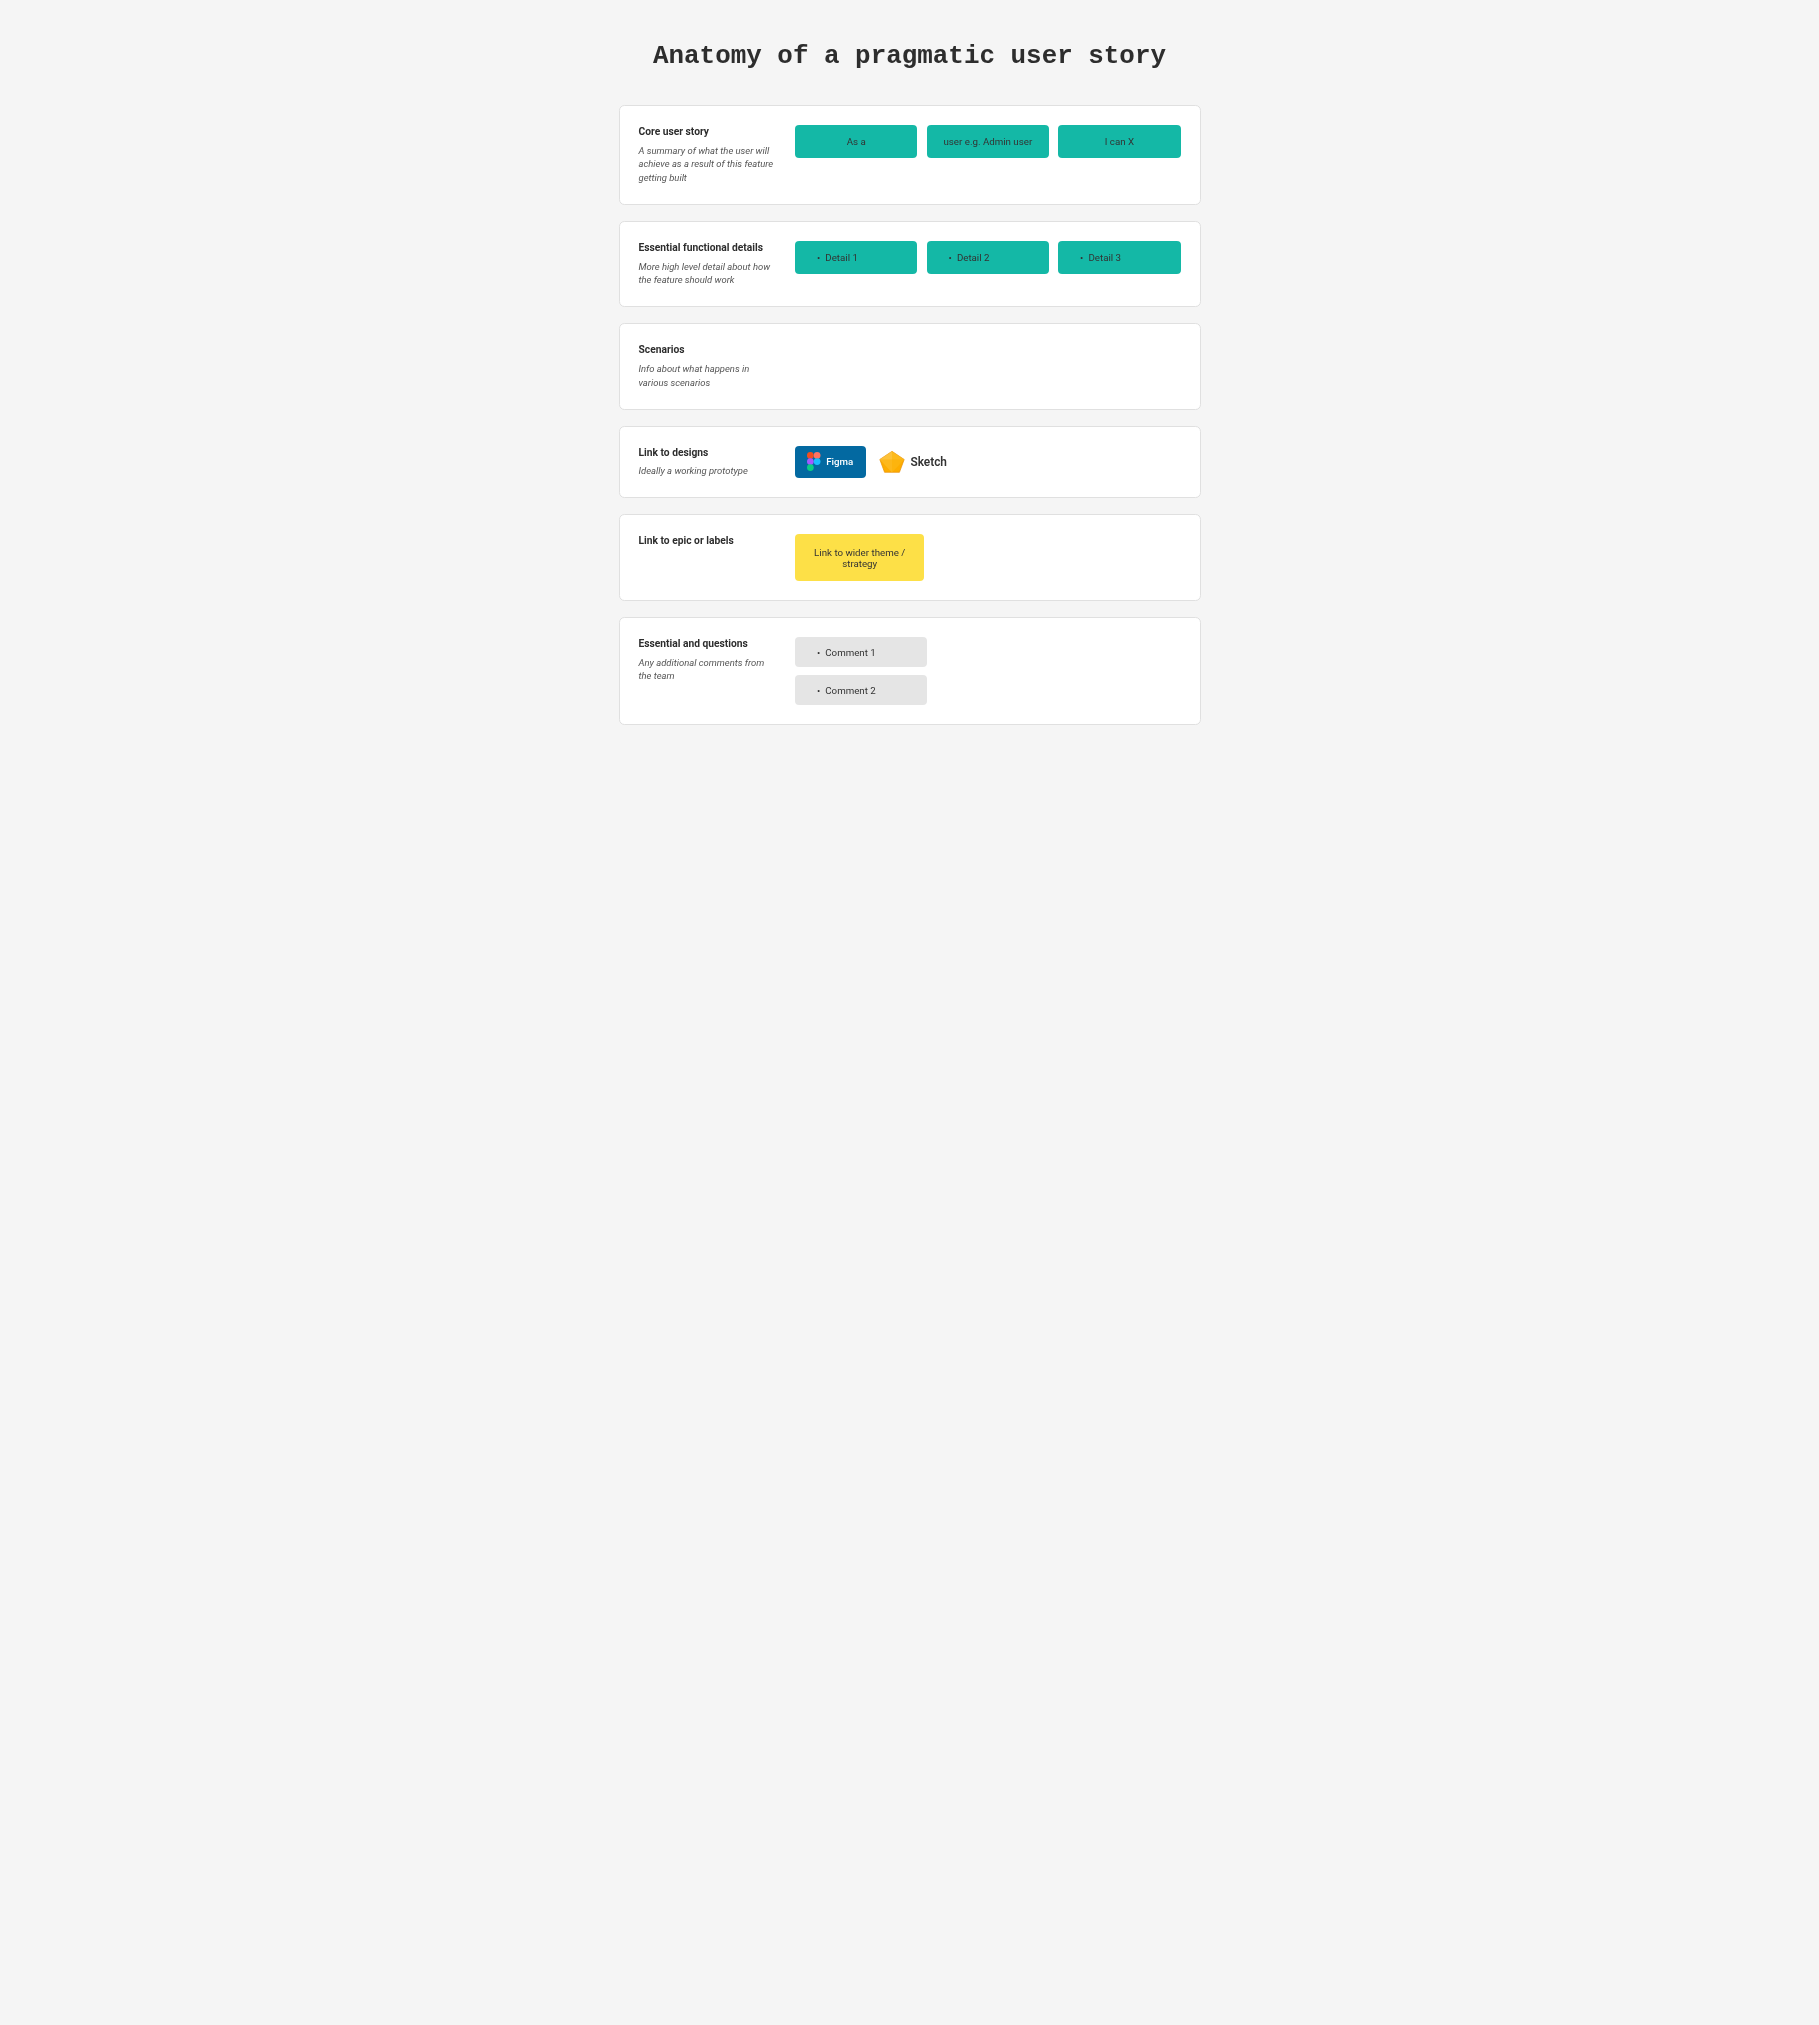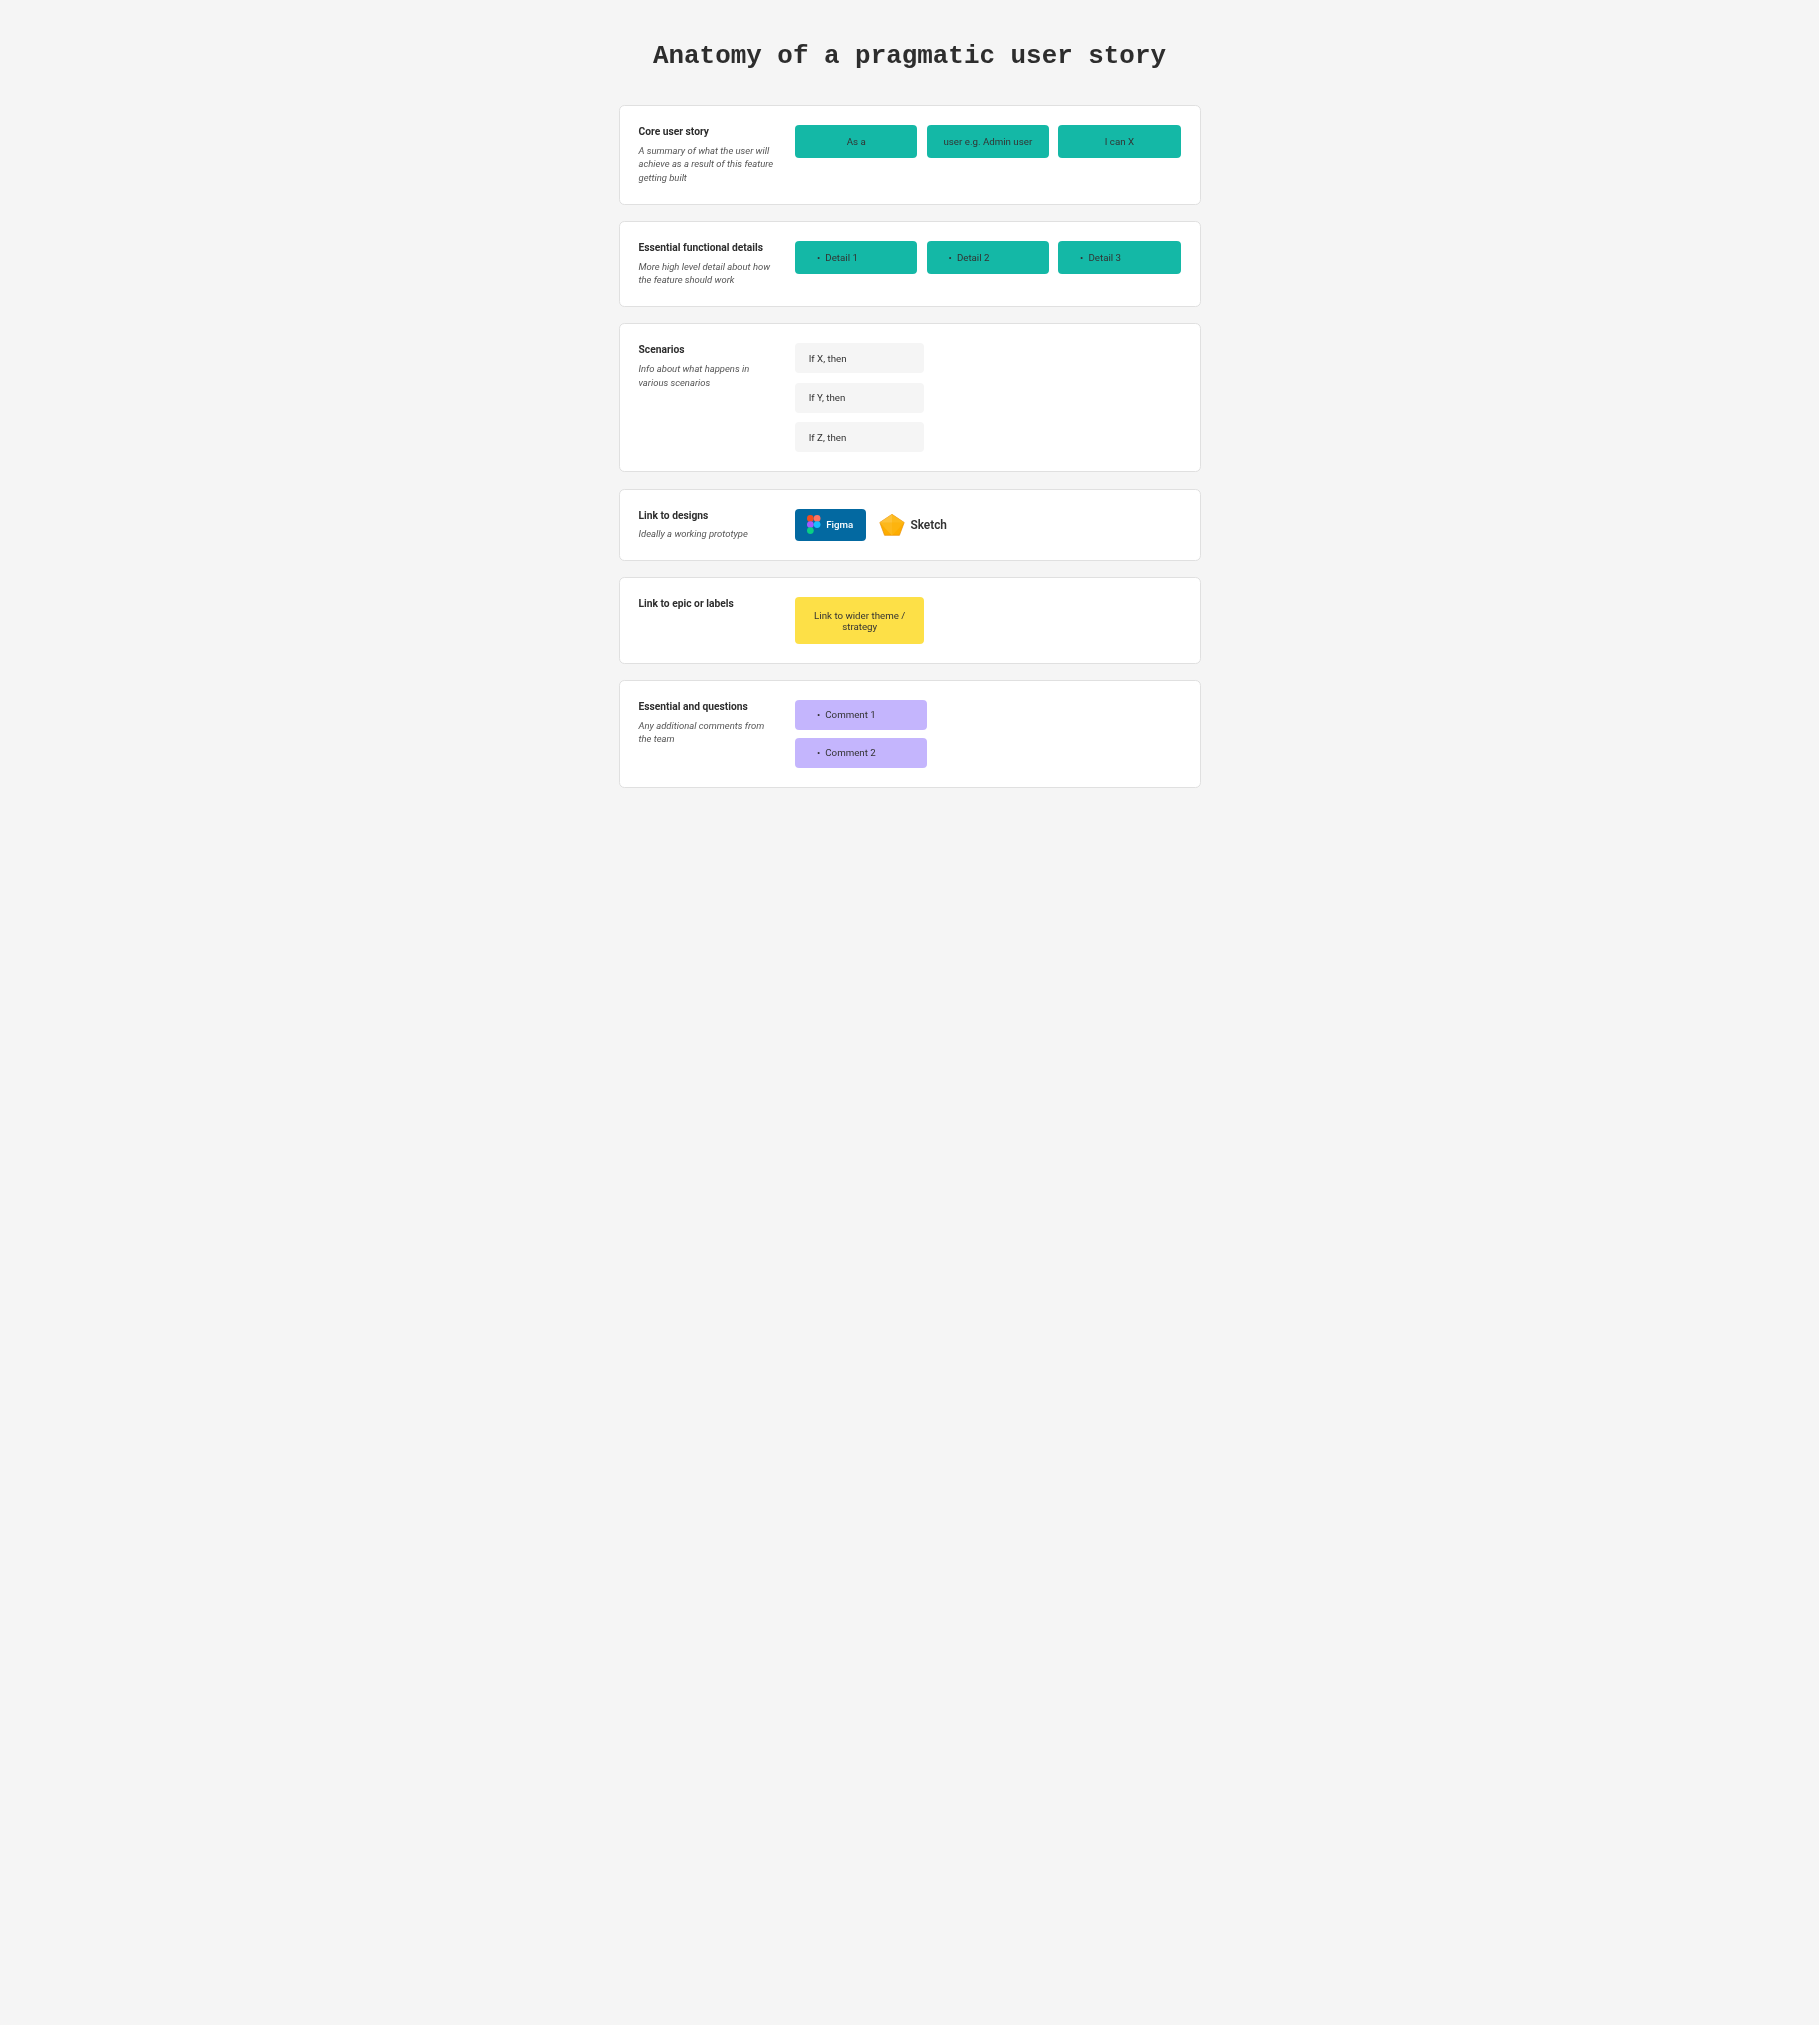--- a/index.html
+++ b/index.html
@@ -144,21 +144,21 @@
       width: 129px;
     }
 
     
     .comments-content {
       flex-direction: column;
       gap: 8.1px;
     }
 
     .comment-box {
-      background: #c4b5fd;
+      background: #e5e5e5;
       border-radius: 4.1px;
       padding: 9.5px 13.5px 9.5px 21.7px;
       font-size: 0.9rem;
       color: #333;
       width: 132px;
     }
   </style>
 </head>
 <body>
 
@@ -198,31 +198,20 @@
       <div class="content-box content-box-left">
         <span class="bullet-item">Detail 3</span>
       </div>
     </div>
   </div>
 
   <div class="section-card">
     <div class="section-meta">
       <div class="section-label">Scenarios</div>
       <div class="section-description">Info about what happens in various scenarios</div>
-    </div>
-    <div class="section-content scenarios-content">
-      <div class="scenario-box">
-        <span>If X, then</span>
-      </div>
-      <div class="scenario-box">
-        <span>If Y, then</span>
-      </div>
-      <div class="scenario-box">
-        <span>If Z, then</span>
-      </div>
     </div>
   </div>
 
   <div class="section-card">
     <div class="section-meta">
       <div class="section-label">Link to designs</div>
       <div class="section-description">Ideally a working prototype</div>
     </div>
     <div class="section-content designs-content">
 

